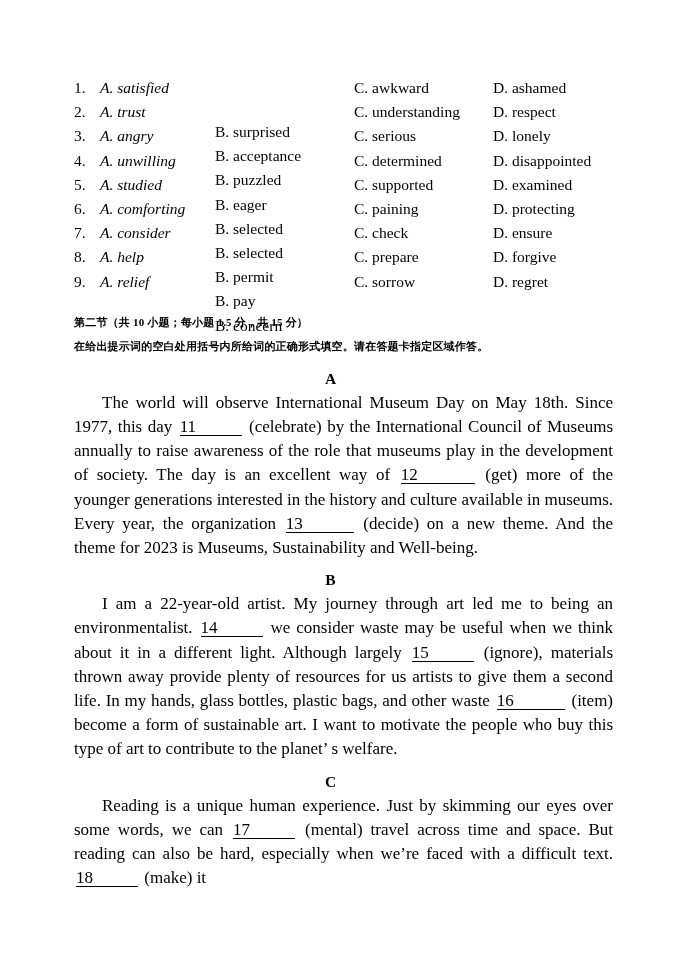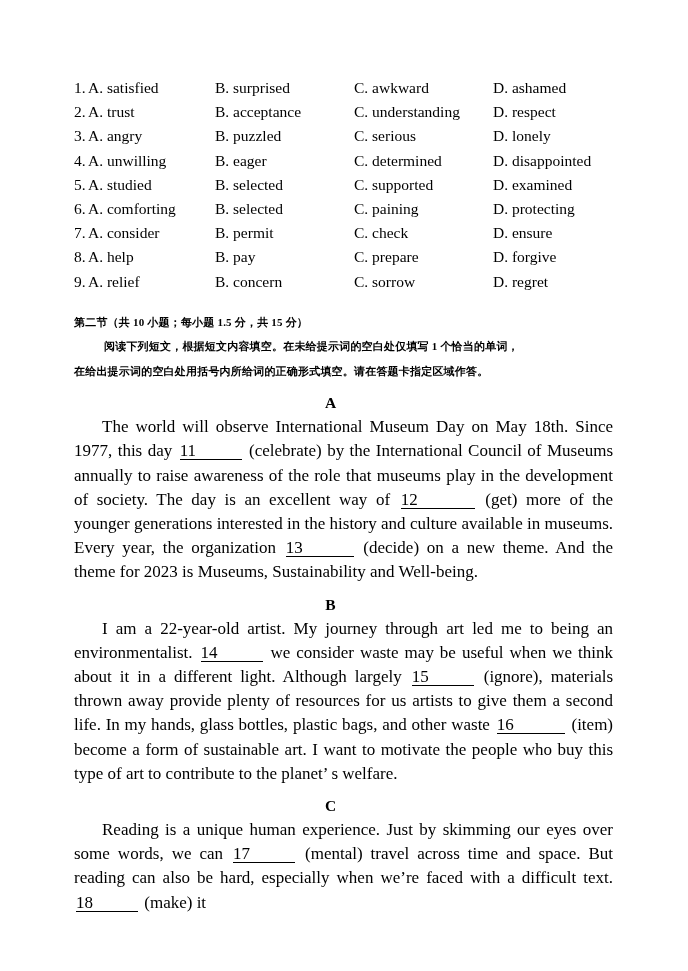--- a/index.html
+++ b/index.html
@@ -45,22 +45,22 @@
     text-align: left;
   }
   .mc-num.wide {
     left: -7px;
     width: 33px;
   }
   .mc-opt {
     position: absolute;
     top: 0;
   }
-  .mc-opt.colA { left: 14px; }
-  .mc-opt.colB { left: 141px; }
+  .mc-opt.colA { left: 26px; font-style: italic; }
+  .mc-opt.colB { left: 141px; margin-top: 44px; }
   .mc-opt.colC { left: 280px; }
   .mc-opt.colD { left: 419px; }
 
   
   .cn-block {
     margin-top: 17px;
     font-weight: bold;
     font-size: 11px;
     line-height: 23.5px;
     letter-spacing: 0.2px;
@@ -181,21 +181,20 @@
       <span class="mc-opt colB">B. concern</span>
       <span class="mc-opt colC">C. sorrow</span>
       <span class="mc-opt colD">D. regret</span>
     </div>
 
 
   </div>
 
   <div class="cn-block">
     <div class="cn-line-head">第二节（共 10 小题；每小题 1.5 分，共 15 分）</div>
-    <div class="cn-para"><span class="indent"></span><span>阅读下列短文，根据短文内容填空。在未给提示词的空白处仅填写 1 个恰当的单词，</span></div>
     <div class="cn-para"><span>在给出提示词的空白处用括号内所给词的正确形式填空。请在答题卡指定区域作答。</span></div>
   </div>
 
   <div class="passage">
     <div class="sec-letter">A</div>
     <div class="ptext"><span class="indent"></span><span>The world will observe International Museum Day on May 18th. Since 1977, this day</span> <span class="blank w1">11</span> <span>(celebrate) by the International Council of Museums annually to raise awareness of the role that museums play in the development of society. The day is an excellent way of</span> <span class="blank w2">12</span> <span>(get) more of the younger generations interested in the history and culture available in museums. Every year, the organization</span> <span class="blank w3">13</span> <span>(decide) on a new theme. And the theme for 2023 is Museums, Sustainability and Well-being.</span></div>
   </div>
 
   <div class="passage">
     <div class="sec-letter">B</div>

